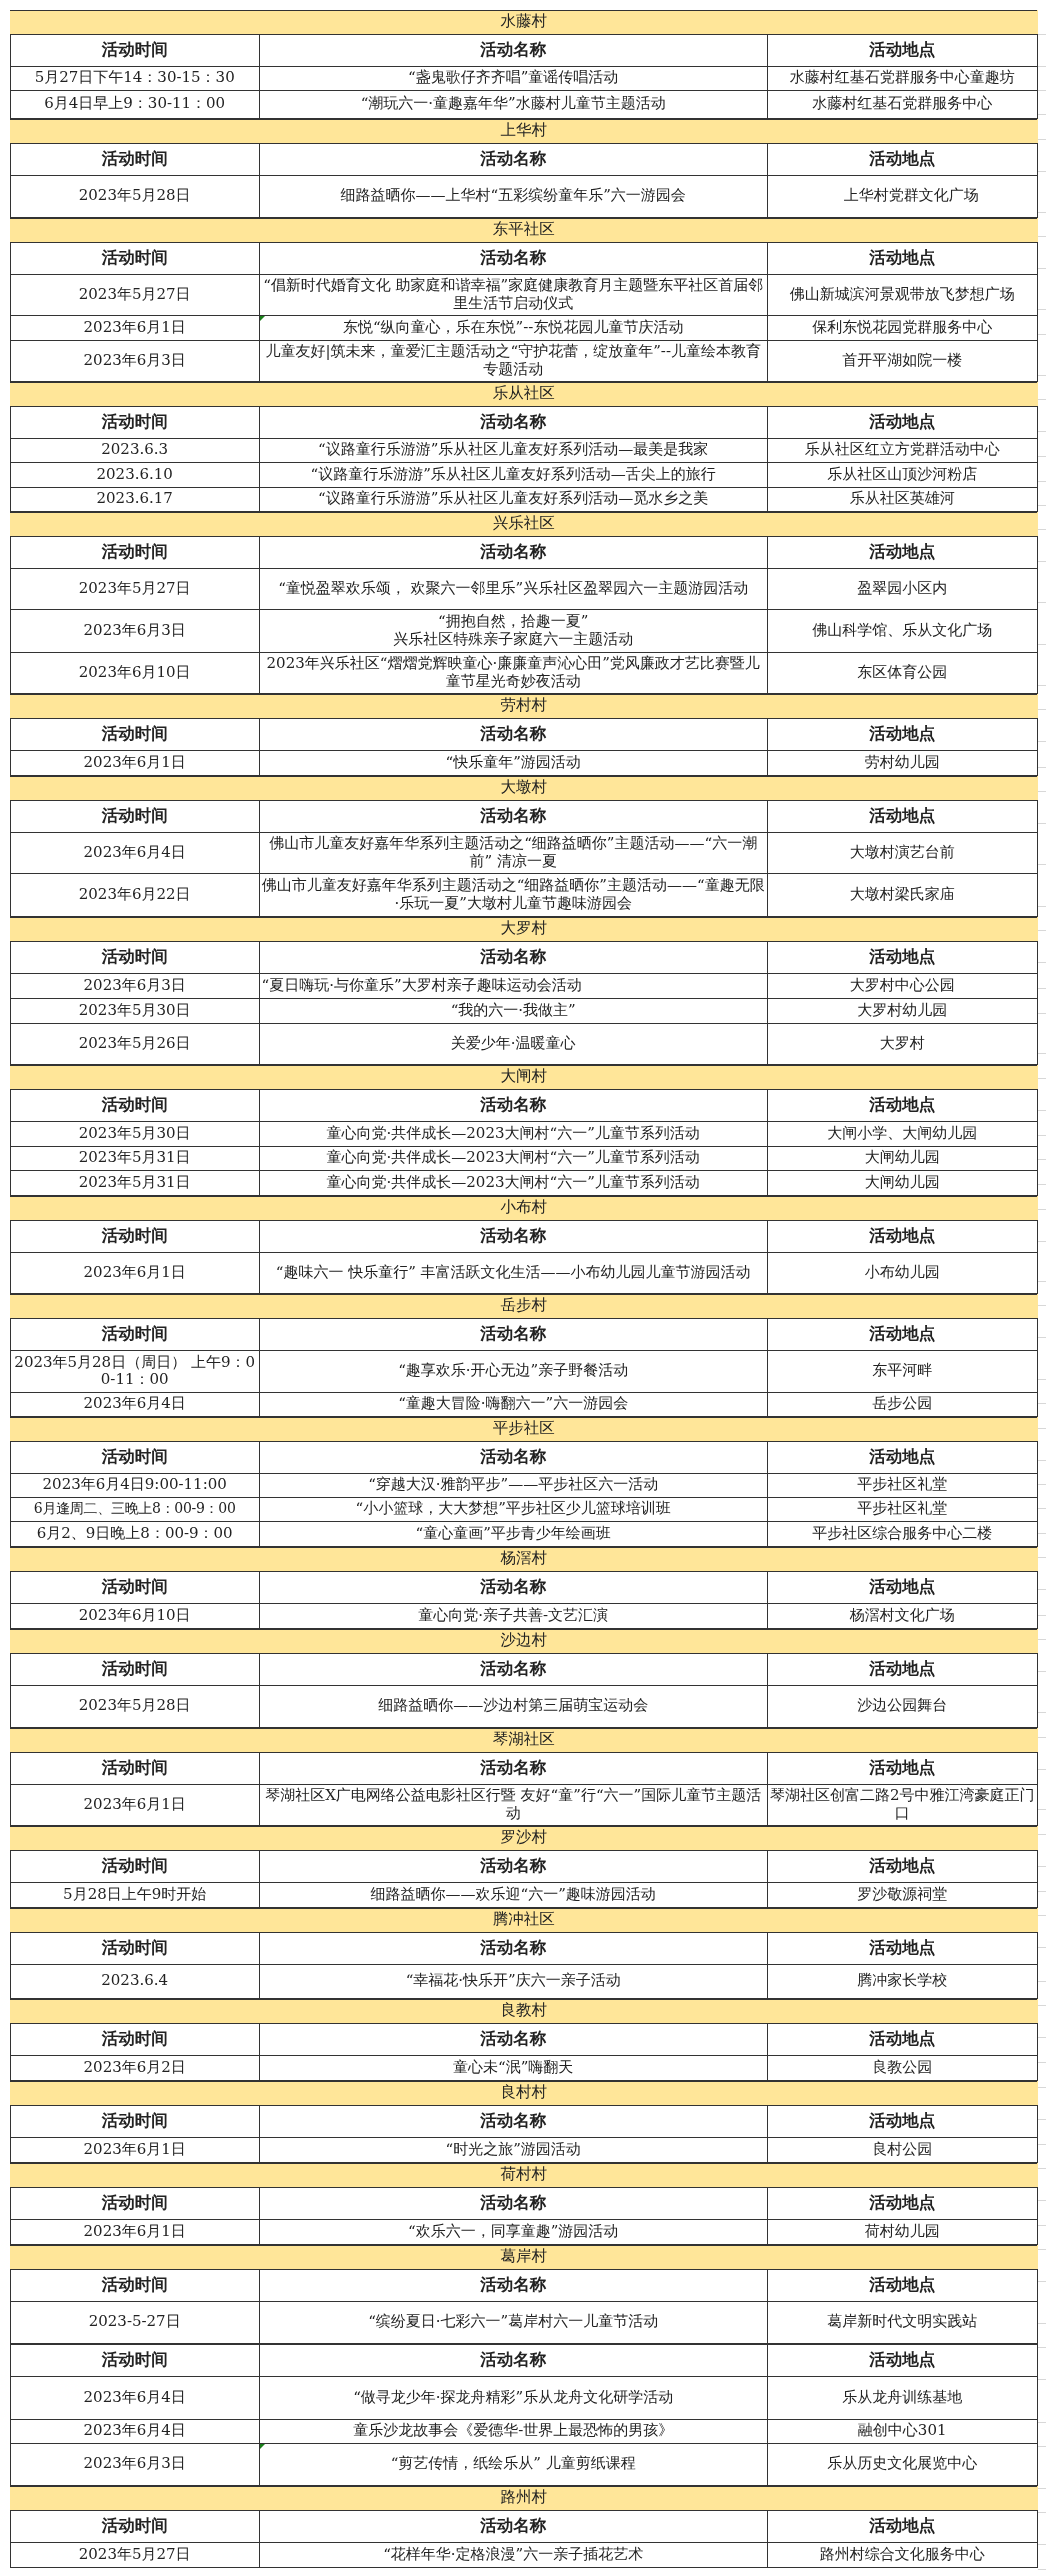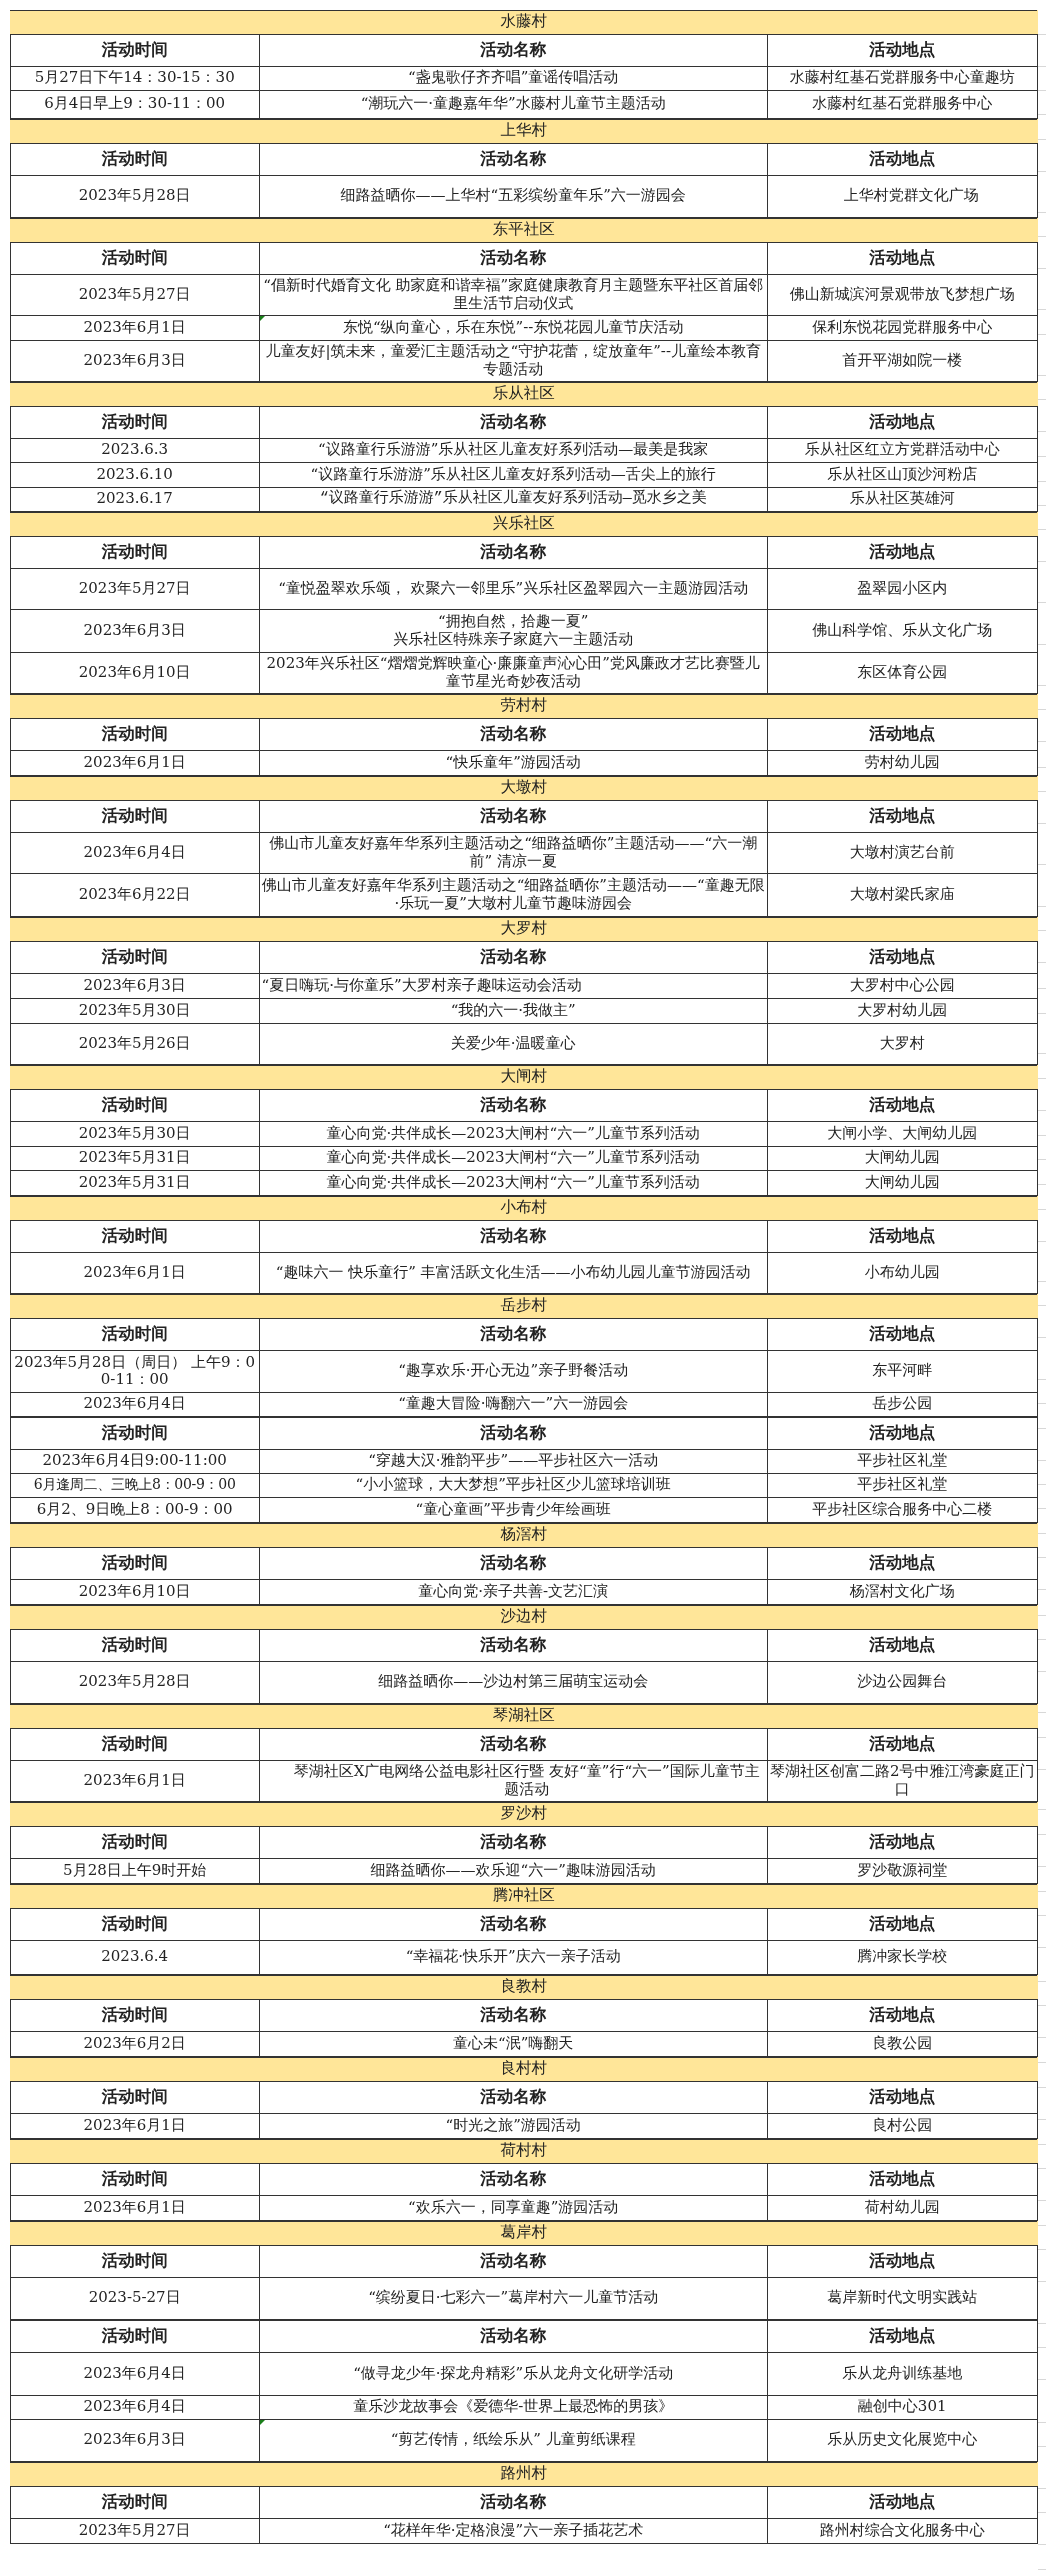--- a/index.html
+++ b/index.html
@@ -127,21 +127,21 @@
           <td class="cell" style="height: 24px;">“议路童行乐游游”乐从社区儿童友好系列活动—最美是我家</td>
           <td class="cell" style="height: 24px;">乐从社区红立方党群活动中心</td>
         </tr>
         <tr>
           <td class="cell" style="height: 25px;">2023.6.10</td>
           <td class="cell" style="height: 25px;">“议路童行乐游游”乐从社区儿童友好系列活动—舌尖上的旅行</td>
           <td class="cell" style="height: 25px;">乐从社区山顶沙河粉店</td>
         </tr>
         <tr>
           <td class="cell" style="height: 24px;">2023.6.17</td>
-          <td class="cell" style="height: 24px; font-family: Liberation Mono, monospace;">“议路童行乐游游”乐从社区儿童友好系列活动—觅水乡之美</td>
+          <td class="cell" style="height: 24px;">“议路童行乐游游”乐从社区儿童友好系列活动—觅水乡之美</td>
           <td class="cell" style="height: 24px;">乐从社区英雄河</td>
         </tr>
       </tbody>
     </table>
     <table class="sec">
       <colgroup>
         <col class="c1">
         <col class="c2">
         <col class="c3">
       </colgroup>
@@ -334,20 +334,23 @@
       </tbody>
     </table>
     <table class="sec">
       <colgroup>
         <col class="c1">
         <col class="c2">
         <col class="c3">
       </colgroup>
       <tbody>
         <tr>
+          <td colspan="3" class="title">平步社区</td>
+        </tr>
+        <tr>
           <td class="hdr">活动时间</td>
           <td class="hdr">活动名称</td>
           <td class="hdr">活动地点</td>
         </tr>
         <tr>
           <td class="cell" style="height: 24px;">2023年6月4日9:00-11:00</td>
           <td class="cell" style="height: 24px;">“穿越大汉·雅韵平步”——平步社区六一活动</td>
           <td class="cell" style="height: 24px;">平步社区礼堂</td>
         </tr>
         <tr>
@@ -416,21 +419,21 @@
         <tr>
           <td colspan="3" class="title">琴湖社区</td>
         </tr>
         <tr>
           <td class="hdr">活动时间</td>
           <td class="hdr">活动名称</td>
           <td class="hdr">活动地点</td>
         </tr>
         <tr>
           <td class="cell" style="height: 41px;">2023年6月1日</td>
-          <td class="cell" style="height: 41px; padding-left: 29px;">琴湖社区X广电网络公益电影社区行暨 友好“童”行“六一”国际儿童节主题活动</td>
+          <td class="cell" style="height: 41px;">琴湖社区X广电网络公益电影社区行暨 友好“童”行“六一”国际儿童节主题活动</td>
           <td class="cell" style="height: 41px;">琴湖社区创富二路2号中雅江湾豪庭正门口</td>
         </tr>
       </tbody>
     </table>
     <table class="sec">
       <colgroup>
         <col class="c1">
         <col class="c2">
         <col class="c3">
       </colgroup>

